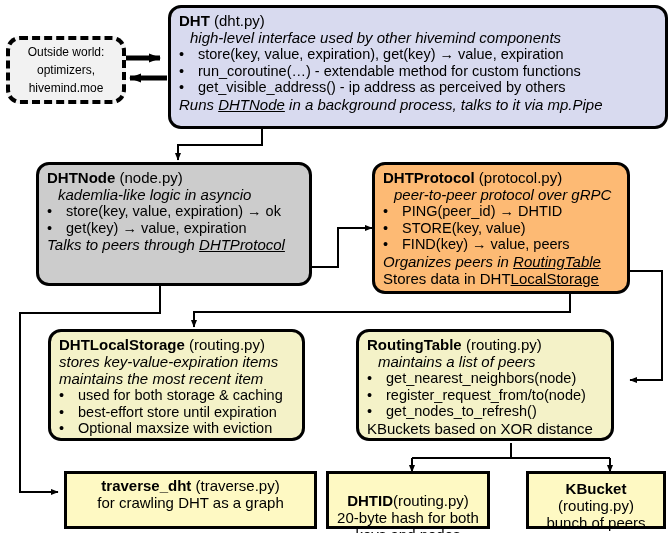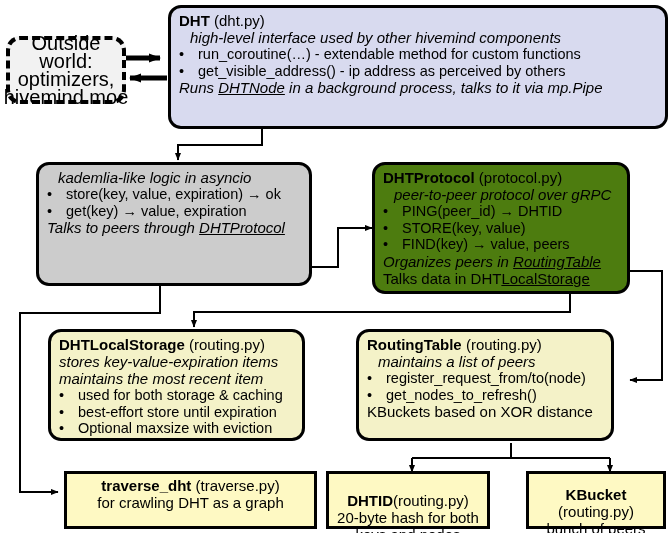--- a/index.html
+++ b/index.html
@@ -20,35 +20,35 @@
   }
   .rounded{border-radius:13px;}
   .sq{border-radius:0;}
   .dashed{
     border:4px dashed #000;
     border-radius:14px;
     background:#f2f2f2;
   }
   .lav{background:#d8daef;}
   .gray{background:#cccccc;}
-  .orange{background:#4d7c0f;}
+  .orange{background:#fdba74;}
   .yellow{background:#f4f2c8;}
   .blue{background:#fef9c3;margin-left:6px;}
   .pad{padding:4px 22px 3px 8px;}
   .ttl{font-weight:bold;}
   .ital{font-style:italic;}
   .u{text-decoration:underline;}
   .line{font-size:14.5px;line-height:16.6px;white-space:nowrap;}
   .l15{font-size:15px;line-height:17px;white-space:nowrap;}
   .bul{display:block;white-space:nowrap;}
   .bul .dot{display:inline-block;width:19px;text-align:left;}
   .center{text-align:center;}
   .indent{padding-left:11px;}
   svg.wires{position:absolute;left:0;top:0;width:672px;height:533px;z-index:1;}
-  .ow-txt{font-size:20px;line-height:18px;text-align:center;}
+  .ow-txt{font-size:12px;line-height:18px;text-align:center;}
 </style>
 </head>
 <body>
 
 <div id="diagram">
 
   <svg class="wires" viewBox="0 0 672 533" xmlns="http://www.w3.org/2000/svg">
     <defs>
       <marker id="ah" markerWidth="9" markerHeight="9" refX="7.4" refY="3.2" orient="auto" markerUnits="userSpaceOnUse">
         <path d="M0,0 L8,3.2 L0,6.4 z" fill="#000"></path>
@@ -100,63 +100,69 @@
       <div>hivemind.moe</div>
     </div>
   </div>
 
   <div class="box rounded lav pad" style="left:168px;top:5px;width:500px;height:124px;">
     <div class="l15">
       <span class="ttl">DHT</span>
       <span>(dht.py)</span>
     </div>
     <div class="l15 ital indent">high-level interface used by other hivemind components</div>
+    <div class="line bul"><span class="dot">•</span><span>store(key, value, expiration), get(key) → value, expiration</span></div>
     <div class="line bul"><span class="dot">•</span><span>run_coroutine(…) - extendable method for custom functions</span></div>
     <div class="line bul"><span class="dot">•</span><span>get_visible_address() - ip address as perceived by others</span></div>
     <div class="l15 ital"><span>Runs </span><span class="u">DHTNode</span><span> in a background process, talks to it via mp.Pipe</span></div>
   </div>
 
   <div class="box rounded gray pad" style="left:36px;top:162px;width:276px;height:124px;">
+    <div class="l15">
+      <span class="ttl">DHTNode</span>
+      <span>(node.py)</span>
+    </div>
     <div class="l15 ital indent">kademlia-like logic in asyncio</div>
     <div class="line bul"><span class="dot">•</span><span>store(key, value, expiration) → ok</span></div>
     <div class="line bul"><span class="dot">•</span><span>get(key) → value, expiration</span></div>
     <div class="l15 ital"><span>Talks to peers through </span><span class="u">DHTProtocol</span></div>
   </div>
 
   <div class="box rounded orange pad" style="left:372px;top:162px;width:258px;height:132px;">
     <div class="l15">
       <span class="ttl">DHTProtocol</span>
       <span>(protocol.py)</span>
     </div>
     <div class="l15 ital indent">peer-to-peer protocol over gRPC</div>
     <div class="line bul"><span class="dot">•</span><span>PING(peer_id) → DHTID</span></div>
     <div class="line bul"><span class="dot">•</span><span>STORE(key, value)</span></div>
     <div class="line bul"><span class="dot">•</span><span>FIND(key) → value, peers</span></div>
     <div class="l15 ital"><span>Organizes peers in </span><span class="u">RoutingTable</span></div>
-    <div class="l15"><span>Talks data in DHT</span><span class="u">LocalStorage</span></div>
+    <div class="l15"><span>Stores data in DHT</span><span class="u">LocalStorage</span></div>
   </div>
 
   <div class="box rounded yellow pad" style="left:48px;top:329px;width:257px;height:112px;">
     <div class="l15">
       <span class="ttl">DHTLocalStorage</span>
       <span>(routing.py)</span>
     </div>
     <div class="l15 ital">stores key-value-expiration items</div>
     <div class="l15 ital">maintains the most recent item</div>
     <div class="line bul"><span class="dot">•</span><span>used for both storage &amp; caching</span></div>
     <div class="line bul"><span class="dot">•</span><span>best-effort store until expiration</span></div>
     <div class="line bul"><span class="dot">•</span><span>Optional maxsize with eviction</span></div>
   </div>
 
   <div class="box rounded yellow pad" style="left:356px;top:329px;width:258px;height:112px;">
     <div class="l15">
       <span class="ttl">RoutingTable</span>
       <span>(routing.py)</span>
     </div>
     <div class="l15 ital indent">maintains a list of peers</div>
+    <div class="line bul"><span class="dot">•</span><span>get_nearest_neighbors(node)</span></div>
     <div class="line bul"><span class="dot">•</span><span>register_request_from/to(node)</span></div>
     <div class="line bul"><span class="dot">•</span><span>get_nodes_to_refresh()</span></div>
     <div class="l15">KBuckets based on XOR distance</div>
   </div>
 
   <div class="box sq blue" style="left:58px;top:471px;width:253px;height:58px;padding-top:3px;">
     <div class="l15 center">
       <span class="ttl">traverse_dht</span>
       <span>(traverse.py)</span>
     </div>
@@ -164,19 +170,19 @@
   </div>
 
   <div class="box sq blue" style="left:320px;top:471px;width:164px;height:58px;padding-top:18px;">
     <div class="l15 center">
       <span class="ttl">DHTID</span><span>(routing.py)</span>
     </div>
     <div class="l15 center">20-byte hash for both</div>
     <div class="l15 center">keys and nodes</div>
   </div>
 
-  <div class="box sq blue" style="left:520px;top:471px;width:140px;height:58px;padding-top:12px;">
+  <div class="box sq blue" style="left:520px;top:471px;width:140px;height:58px;padding-top:6px;">
     <div class="l15 center ttl">KBucket</div>
     <div class="l15 center">(routing.py)</div>
     <div class="l15 center">bunch of peers</div>
   </div>
 
 </div>
 
 </body></html>

